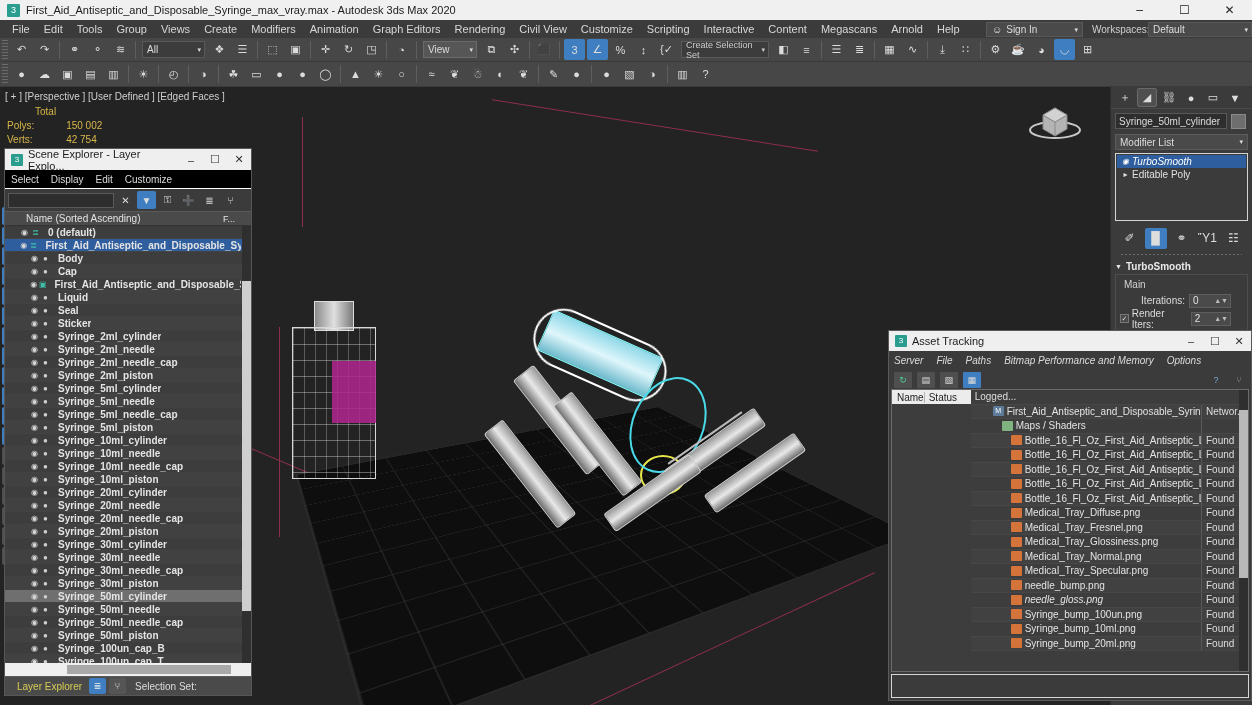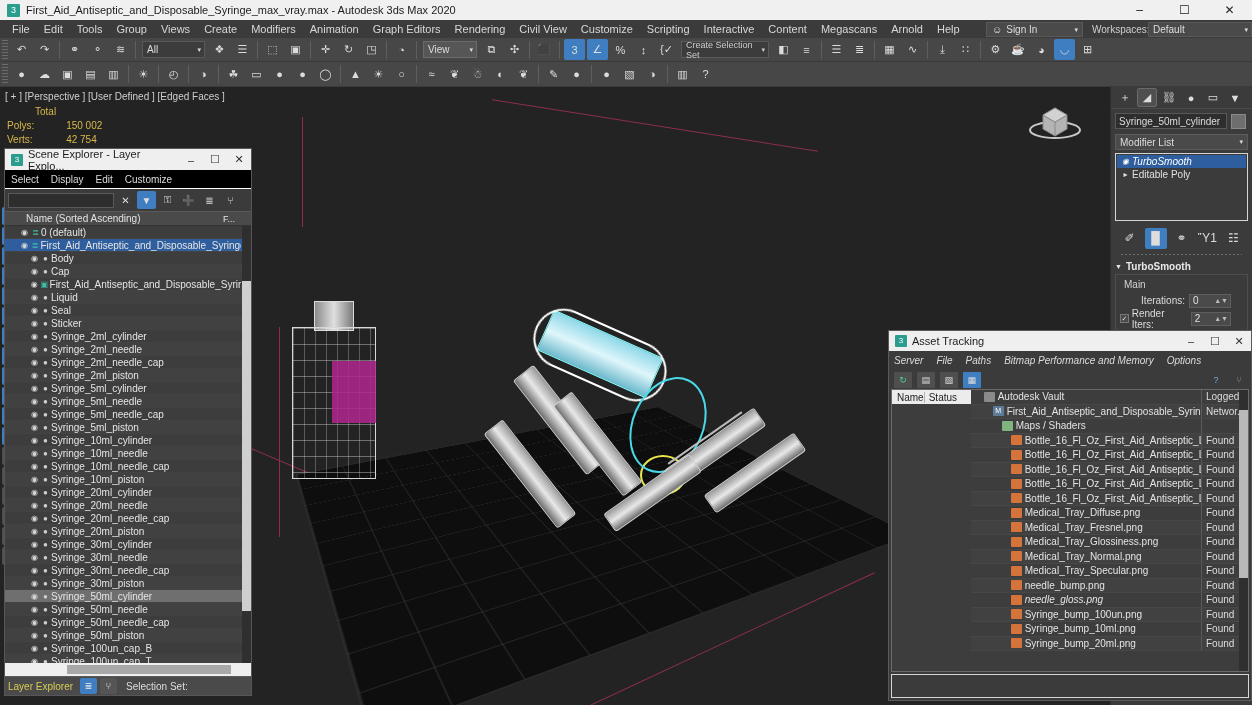--- a/index.html
+++ b/index.html
@@ -187,30 +187,30 @@
   .se-list { flex:1; overflow:hidden; background:#3d3d3d; position:relative; }
   .se-row {
     height:13px; display:flex; align-items:center; font-size:10px; color:#e4e4e4;
     border-bottom:1px solid #434343; padding-right:10px;
   }
   .se-row.alt { background:#414141; }
   .se-row.sel { background:#2f5e9e; }
   .se-row.hl  { background:#6f6f6f; }
   .se-row .eye { width:11px; text-align:center; font-size:8px; color:#d7d7d7; }
   .se-row .dot { width:11px; text-align:center; font-size:8px; color:#cfcfcf; }
-  .se-row .nm { margin-left:0; white-space:nowrap; overflow:hidden; }
+  .se-row .nm { margin-left:7px; white-space:nowrap; overflow:hidden;font-weight:bold; }
   .se-scroll {
     position:absolute; right:0; top:0; width:9px; height:100%; background:#2f2f2f;
   }
   .se-thumb { position:absolute; right:0; top:55px; width:9px; height:330px; background:#cfcfcf; }
   .se-hscroll { height:13px; background:#efefef; position:relative; }
   .se-hthumb { position:absolute; left:62px; top:2px; width:164px; height:9px; background:#a8a8a8; }
   .se-status {
     height:19px; background:#4a4a4a; display:flex; align-items:center;
-    border-top:1px solid #5a5a5a; padding-left:3px;
+    border-top:1px solid #5a5a5a; padding-left:12px;
   }
   .se-status .le { font-size:10px; color:#d8cc55; }
   .se-status .sbtn{ width:17px;height:16px;margin-left:3px;display:flex;align-items:center;
                     justify-content:center;font-size:9px;border-radius:2px;background:#555;color:#eee;}
   .se-status .sbtn.blue{ background:#3f7fc1; }
   .se-status .ss { font-size:10px; color:#ddd; margin-left:9px; }
 
   
   .cmdpanel {
     position:absolute; left:1110px; top:87px; width:142px; height:618px;
@@ -851,24 +851,20 @@
         <div class="at-tb" style="background: transparent; color: rgb(154, 154, 154); margin-right: 3px;">⑂</div>
       </div>
     <div class="at-body">
       <div class="at-colhdr">
         <div class="c1">Name</div>
         <div class="c2">Status</div>
       </div>
       <div class="at-rows">
         <div id="at-rows">
             <div class="at-row">
-              <div class="nm" style="padding-left: 13px;">
-                <span class="at-ico ico-vault"></span>
-                <span>Autodesk Vault</span>
-              </div>
               <div class="st">Logged...</div>
             </div>
             <div class="at-row alt">
               <div class="nm" style="padding-left: 22px;">
                 <span class="at-ico ico-max">M</span>
                 <span>First_Aid_Antiseptic_and_Disposable_Syringe_max_vray.max</span>
               </div>
               <div class="st">Networ...</div>
             </div>
             <div class="at-row">

